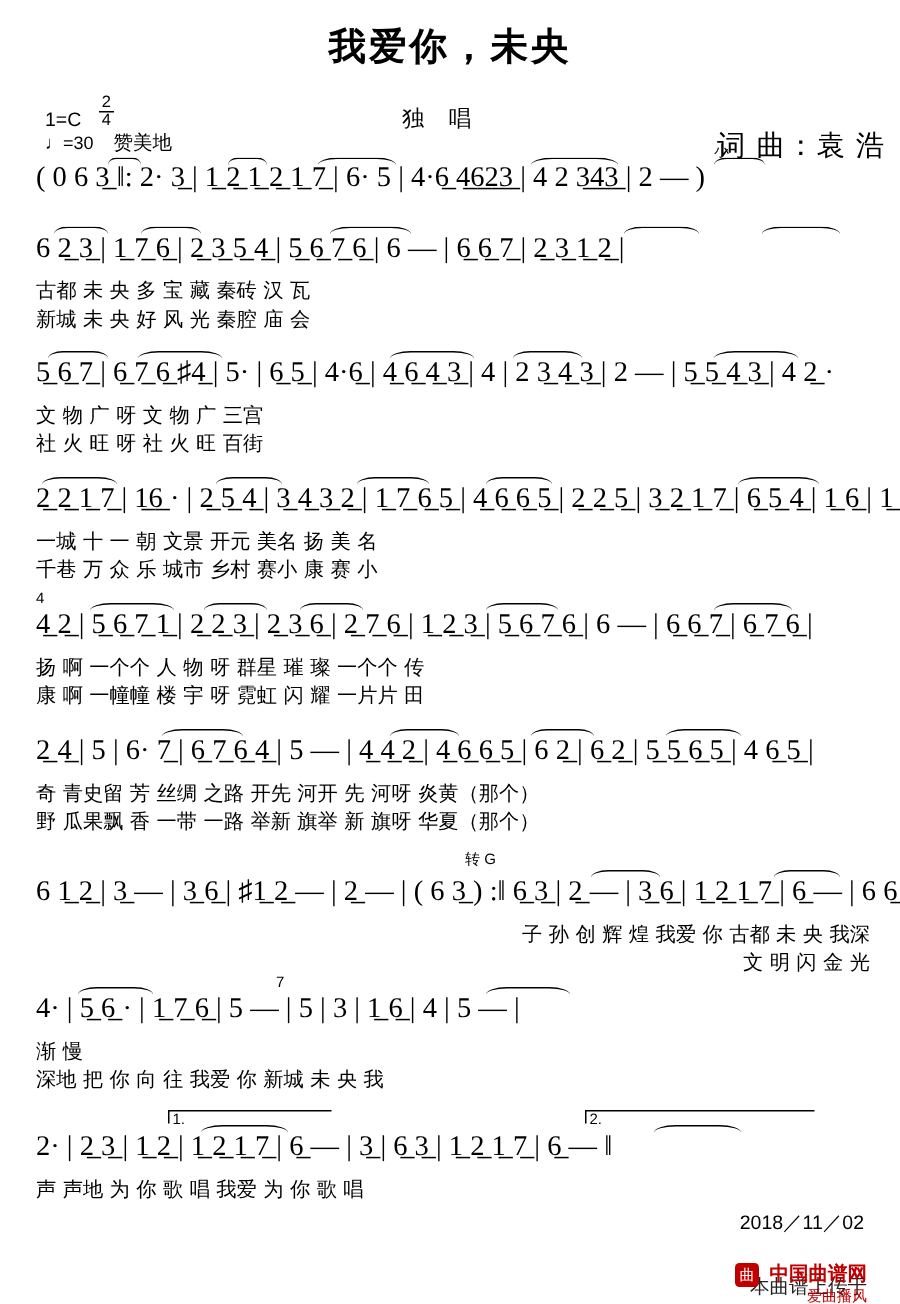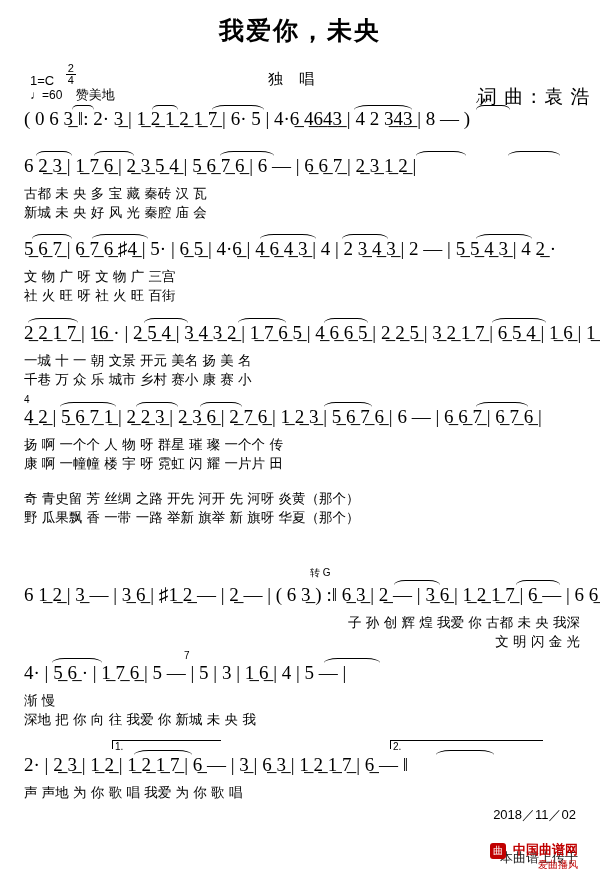--- a/index.html
+++ b/index.html
@@ -76,27 +76,27 @@
     <span>1=C</span>
     <span class="frac">
       <b>2</b>
       <i>4</i>
     </span>
   </div>
 
   <div class="meta solo">独 唱</div>
   <div class="meta credit">词 曲：袁 浩</div>
   <div class="meta tempo">
-    <span>♩=60</span>
+    <span>♩=30</span>
     <span class="mood">赞美地</span>
   </div>
 
   <div class="system" style="top:108px;">
     <div class="notes">
-      <span class="tok" style="left:0px;">( 0  6 3̲  ‖: 2·   3̲ | 1̲ 2̲   1̲ 2̲ 1̲ 7̲ | 6·   5 | 4·6̲   4̲6̲4̲3̲ | 4   2   3̲4̲3̲ | 8 — )</span>
+      <span class="tok" style="left:0px;">( 0  6 3̲  ‖: 2·   3̲ | 1̲ 2̲   1̲ 2̲ 1̲ 7̲ | 6·   5 | 4·6̲   4̲6̲2̲3̲ | 4   2   3̲4̲3̲ | 2 — )</span>
       <span class="slur" style="left:48px;top:-3px;width:22px;"></span>
       <span class="slur" style="left:128px;top:-3px;width:26px;"></span>
       <span class="slur" style="left:188px;top:-3px;width:52px;"></span>
       <span class="slur" style="left:330px;top:-3px;width:58px;"></span>
       <span class="slur" style="left:452px;top:-3px;width:34px;"></span>
       <span class="mark" style="left:452px;top:-14px;">小</span>
     </div>
   </div>
 
   <div class="system" style="top:155px;">
@@ -146,20 +146,27 @@
       <span class="slur" style="left:112px;top:-4px;width:42px;"></span>
       <span class="slur" style="left:176px;top:-4px;width:42px;"></span>
       <span class="slur" style="left:300px;top:-4px;width:48px;"></span>
       <span class="slur" style="left:452px;top:-4px;width:52px;"></span>
     </div>
     <div class="lyr">扬 啊   一个个 人 物 呀 群星 璀 璨   一个个 传</div>
     <div class="lyr">康 啊   一幢幢 楼 宇 呀 霓虹 闪 耀   一片片 田</div>
   </div>
 
   <div class="system" style="top:490px;">
+    <div class="notes">
+      <span class="tok" style="left:0px;">2̲ 4̲ | 5 | 6· 7̲ | 6̲ 7̲ 6̲ 4̲ | 5 — | 4̲ 4̲ 2̲ | 4̲ 6̲ 6̲ 5̲ | 6 2̲ | 6̲ 2̲ | 5̲ 5̲ 6̲ 5̲ | 4 6̲ 5̲ |</span>
+      <span class="slur" style="left:84px;top:-4px;width:54px;"></span>
+      <span class="slur" style="left:236px;top:-4px;width:46px;"></span>
+      <span class="slur" style="left:330px;top:-4px;width:42px;"></span>
+      <span class="slur" style="left:420px;top:-4px;width:50px;"></span>
+    </div>
     <div class="lyr">奇  青史留   芳 丝绸   之路 开先   河开 先   河呀  炎黄（那个）</div>
     <div class="lyr">野  瓜果飘   香 一带   一路 举新   旗举 新   旗呀  华夏（那个）</div>
   </div>
 
   <div class="system" style="top:578px;text-align:right;">
     <div class="mark" style="left:286px;top:-12px;">转 G</div>
     <div class="notes" style="top:6px;">
       <span class="tok" style="left:0px;">6 1̲ 2̲ | 3̲ — | 3̲ 6̲ | ♯1̲ 2̲ — | 2̲ — | ( 6 3̲ ) :‖ 6̲ 3̲ | 2̲ — | 3̲ 6̲ | 1̲ 2̲ 1̲ 7̲ | 6̲ — | 6 6̲ 2̲ |</span>
       <span class="slur" style="left:370px;top:-4px;width:46px;"></span>
       <span class="slur" style="left:492px;top:-4px;width:44px;"></span>

